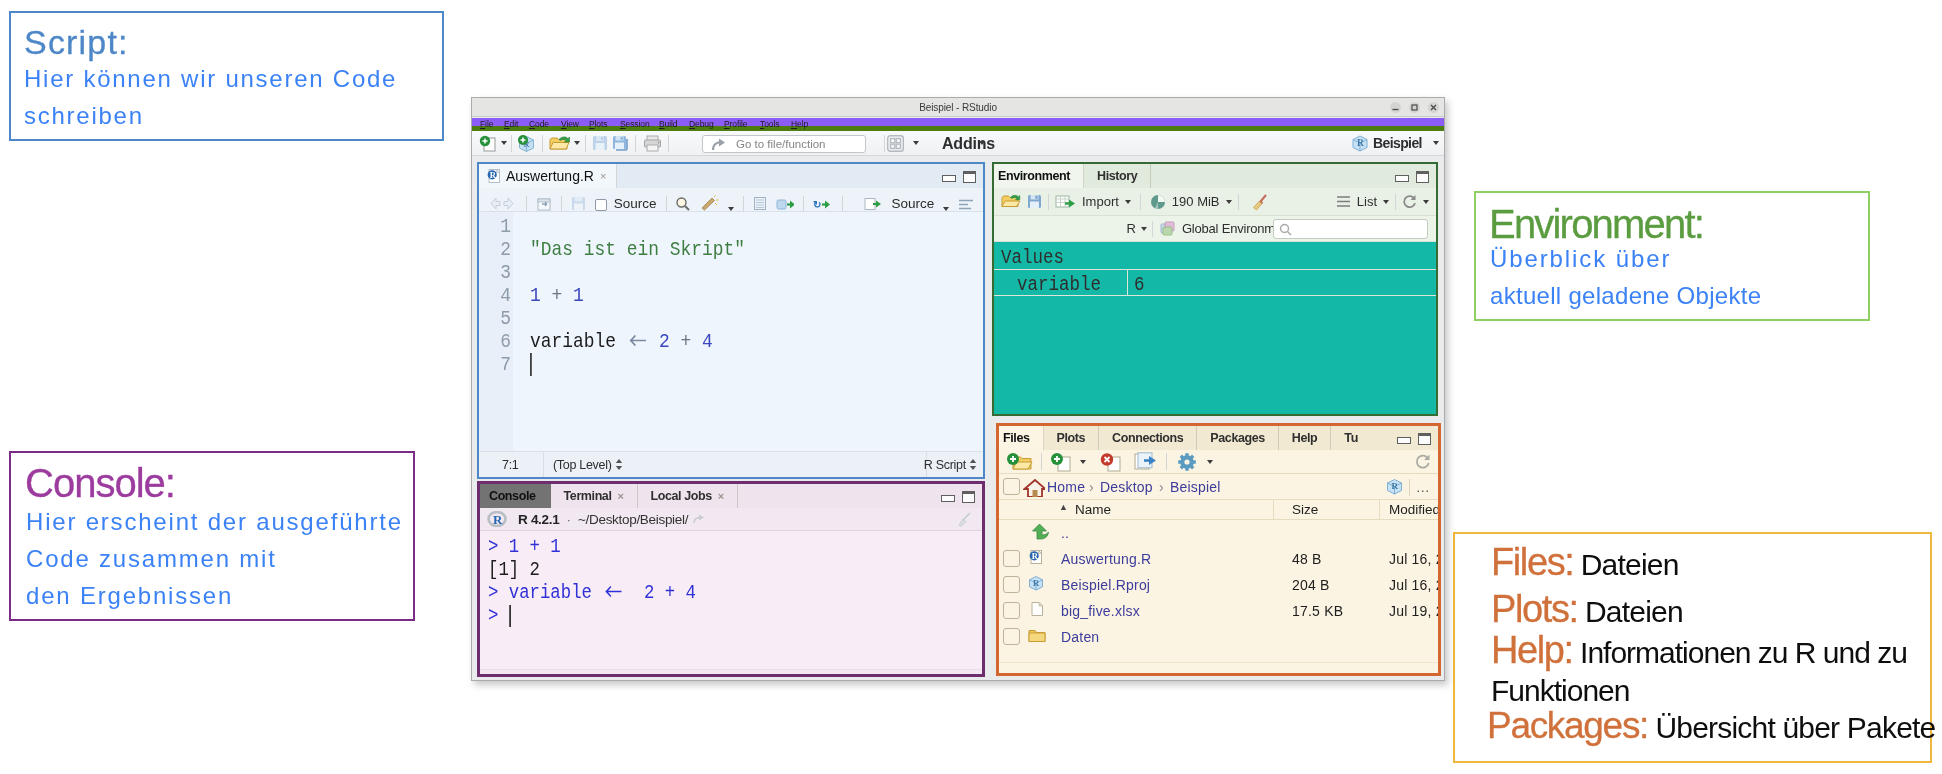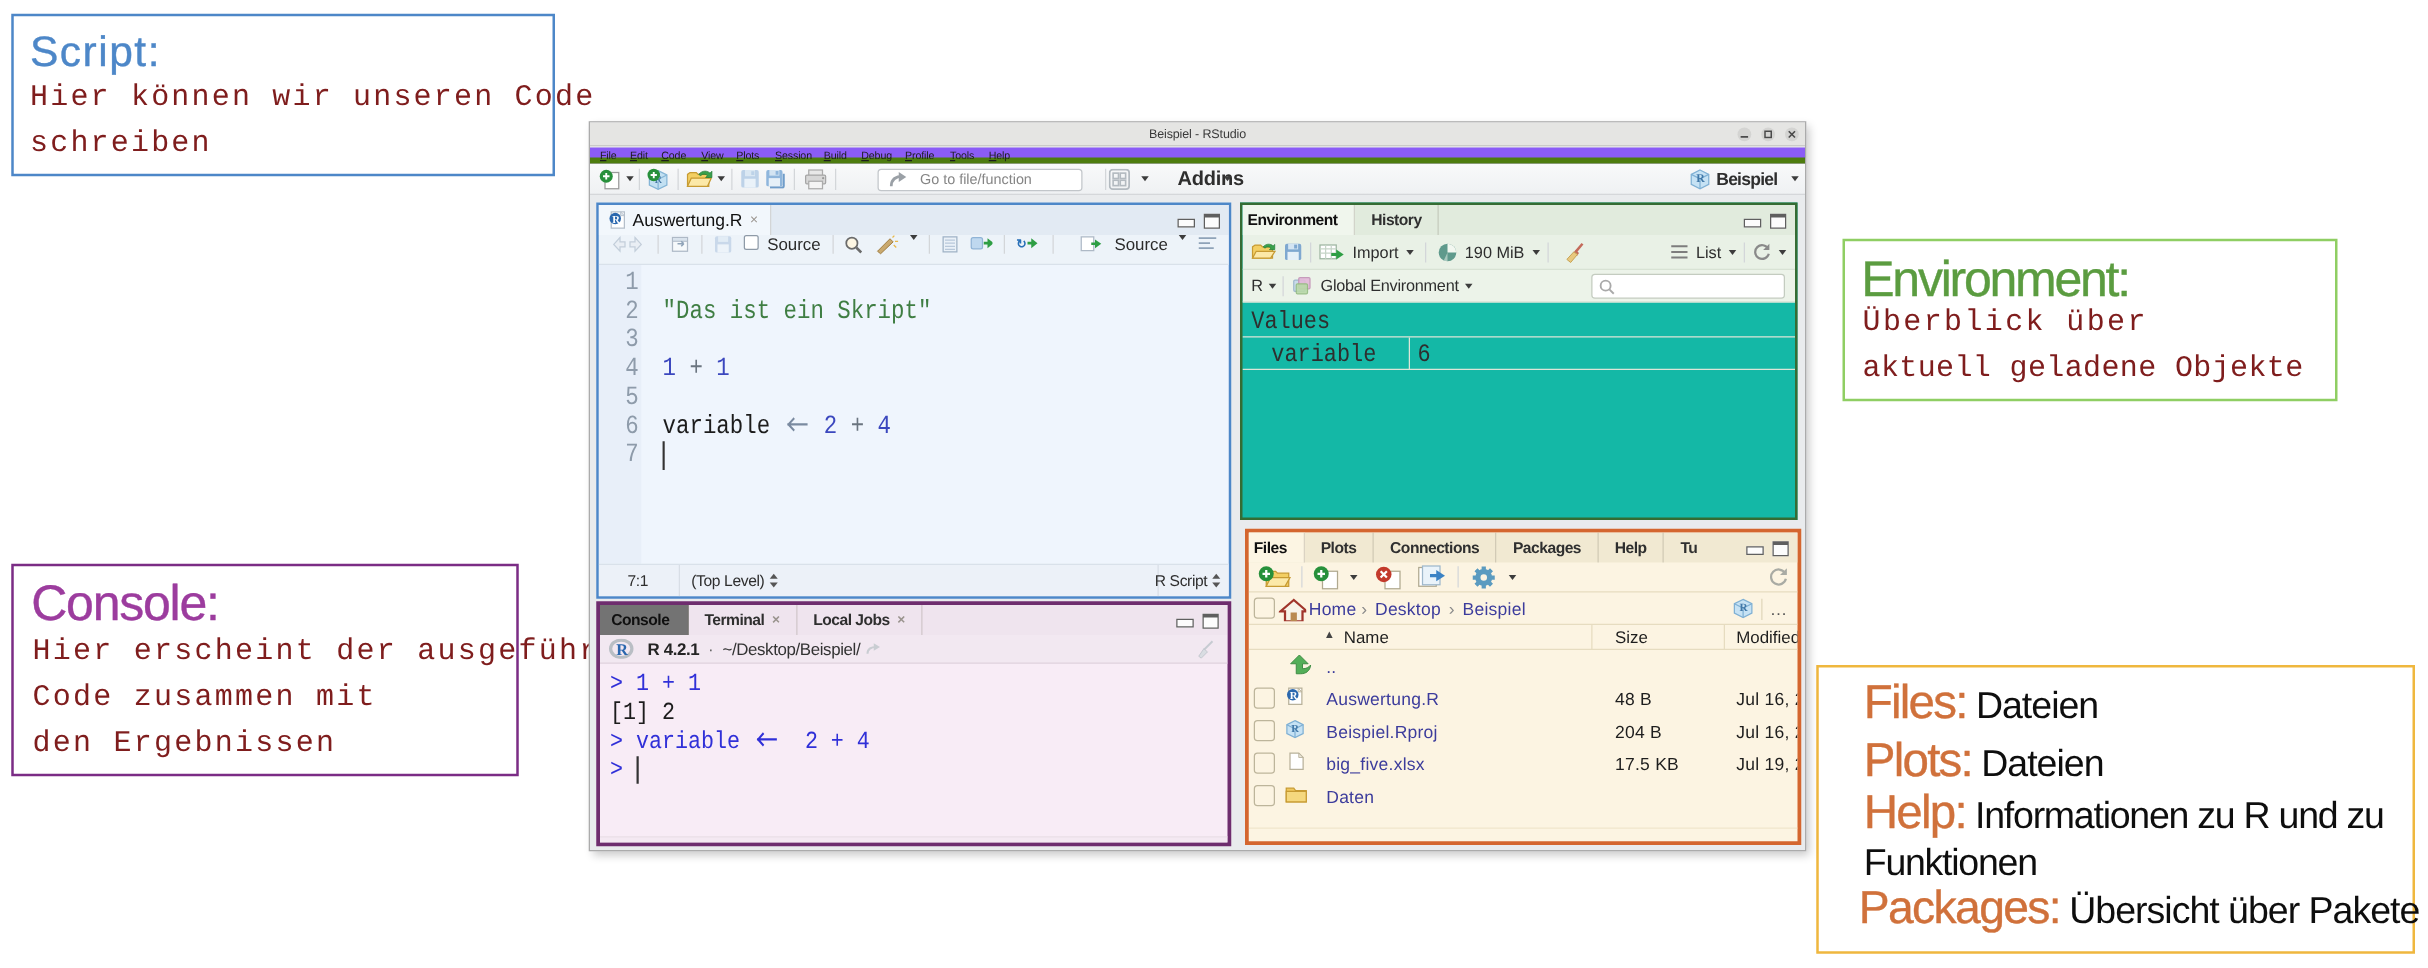--- a/index.html
+++ b/index.html
@@ -5,21 +5,21 @@
 * { margin:0; padding:0; box-sizing:border-box; }
 html,body { width:1942px; height:774px; background:#ffffff; font-family:"Liberation Sans",sans-serif; overflow:hidden; }
 
 
 .ann { position:absolute; background:#fff; }
 #box-script  { left:9px;    top:11px;  width:435px; height:130px; border:2px solid #4D87C8; }
 #box-console { left:9px;    top:451px; width:406px; height:170px; border:2px solid #7B2C85; }
 #box-env     { left:1474px; top:191px; width:396px; height:130px; border:2px solid #8FCE63; }
 #box-files   { left:1453px; top:532px; width:479px; height:231px; border:2px solid #EFB73E; }
 .ann h2 { position:absolute; font-weight:400; line-height:40px; white-space:nowrap; -webkit-text-stroke:0.3px currentColor; }
-.ann .body { position:absolute; color:#7f1d1d; font-size:24px; line-height:36.8px; white-space:nowrap;font-family:Liberation Mono, monospace; }
+.ann .body { position:absolute; color:#3b82f6; font-size:24px; line-height:36.8px; white-space:nowrap; }
 #box-script h2 { color:#4D87C8; font-size:34px; letter-spacing:1.2px; left:13px; top:9px; }
 #box-script .body { left:13px; top:48px; letter-spacing:1.75px; }
 #box-console h2 { color:#9C3C9E; font-size:40px; letter-spacing:-1px; left:14px; top:10px; }
 #box-console .body { left:15px; top:51px; letter-spacing:1.8px; }
 #box-env h2 { color:#5B9C40; font-size:40px; letter-spacing:-1.8px; left:13px; top:11px; }
 #box-env .body { left:14px; top:48px; letter-spacing:0.6px; }
 #box-files .line { position:absolute; left:16px; font-size:30px; color:#0e0e0e; letter-spacing:-1px; line-height:30px; white-space:nowrap;margin-left:20px; }
 #box-files .line b { color:#D0713B; font-weight:400; font-size:38px; letter-spacing:-1.6px; -webkit-text-stroke:0.3px currentColor; }
 
 
@@ -48,38 +48,38 @@
 .tab.active { color:#101010; }
 .tabx { color:#9a948e; font-size:11px; margin-left:2px; }
 .minmax { position:absolute; right:7px; top:7px; display:flex; gap:7px; }
 .ico-min { width:14px; height:7px; border:1px solid #5f5f5f; background:#fcfcfc; margin-top:4px; }
 .ico-max { width:13px; height:12px; border:1px solid #5f5f5f; background:#fcfcfc; border-top-width:3px; }
 .codefont { font-family:"Liberation Mono",monospace; }
 
 
 #src-tabbar { background:#E2EAF3; }
 #src-tabbar .tab.active { background:#F2F7FC; font-weight:400; font-size:14px; letter-spacing:0; padding:0 10px 0 10px; }
-#src-toolbar { height:24px; border-bottom:1px solid #D9E1EA; display:flex; align-items:flex-start; gap:9px; padding:0 9px; flex:none; background:#EDF3F9; font-size:13.5px; color:#2b2b2b; }
+#src-toolbar { height:24px; border-bottom:1px solid #D9E1EA; display:flex; align-items:flex-end; gap:9px; padding:0 9px; flex:none; background:#EDF3F9; font-size:13.5px; color:#2b2b2b; }
 #src-body { flex:1; display:flex; font-size:21px; line-height:23px; }
 #src-gutter { width:34px; background:#E8EFF9; color:#8E9BAA; padding:3px 2px 0 0; }
 #src-gutter .scl { transform:scaleX(0.853); transform-origin:100% 0; text-align:right; }
 #src-code { padding:3px 0 0 20px; transform:scaleX(0.853); transform-origin:0 0; white-space:nowrap; }
 #src-status { height:26px; border-top:1px solid #D9E1EA; background:#ECF1F8; font-size:12.5px; letter-spacing:-0.3px; color:#2e2e2e; flex:none; }
 
 
 #con-tabbar { background:#EFE4EE; }
 #con-tabbar .tab.active { background:#737373; }
 #con-toolbar { height:23px; border-bottom:1px solid #E0D2DE; display:flex; align-items:center; padding:0 7px; flex:none; background:#F2E8F1; font-size:13.5px; }
 #con-body { flex:1; font-size:19.6px; line-height:23px; padding:4.5px 0 0 8px; }
 #con-body .scl { transform:scaleX(0.884); transform-origin:0 0; white-space:nowrap; }
 
 
 #env-tabbar { background:#E1EBDD; }
 #env-tabbar .tab.active { background:#F0F6ED; }
-.env-toolbar { border-bottom:1px solid #D8E2D4; display:flex; align-items:center; padding:0 7px; flex:none; font-size:13px; color:#2e2e2e; position:relative; }
+.env-toolbar { border-bottom:1px solid #D8E2D4; display:flex; align-items:center; padding:0 7px; flex:none; font-size:13px; color:#2e2e2e; position:relative;justify-content:center; }
 
 
 #fil-tabbar { background:#F1E9D2; }
 #fil-tabbar .tab.active { background:#FCF5E3; }
 #fil-toolbar { height:24px; border-bottom:1px solid #E6DCC0; display:flex; align-items:center; gap:8px; padding:0 7px; flex:none; position:relative; }
 .link { color:#3C3C9C; }
 .fgray { color:#8a8a8a; }
 .row { position:absolute; left:0; width:100%; height:26px; white-space:nowrap; overflow:hidden; font-size:14px; letter-spacing:0.2px; }
 .row .link, .row .fcell { position:absolute; top:5px; }
 .fcell { color:#1e1e1e; }

